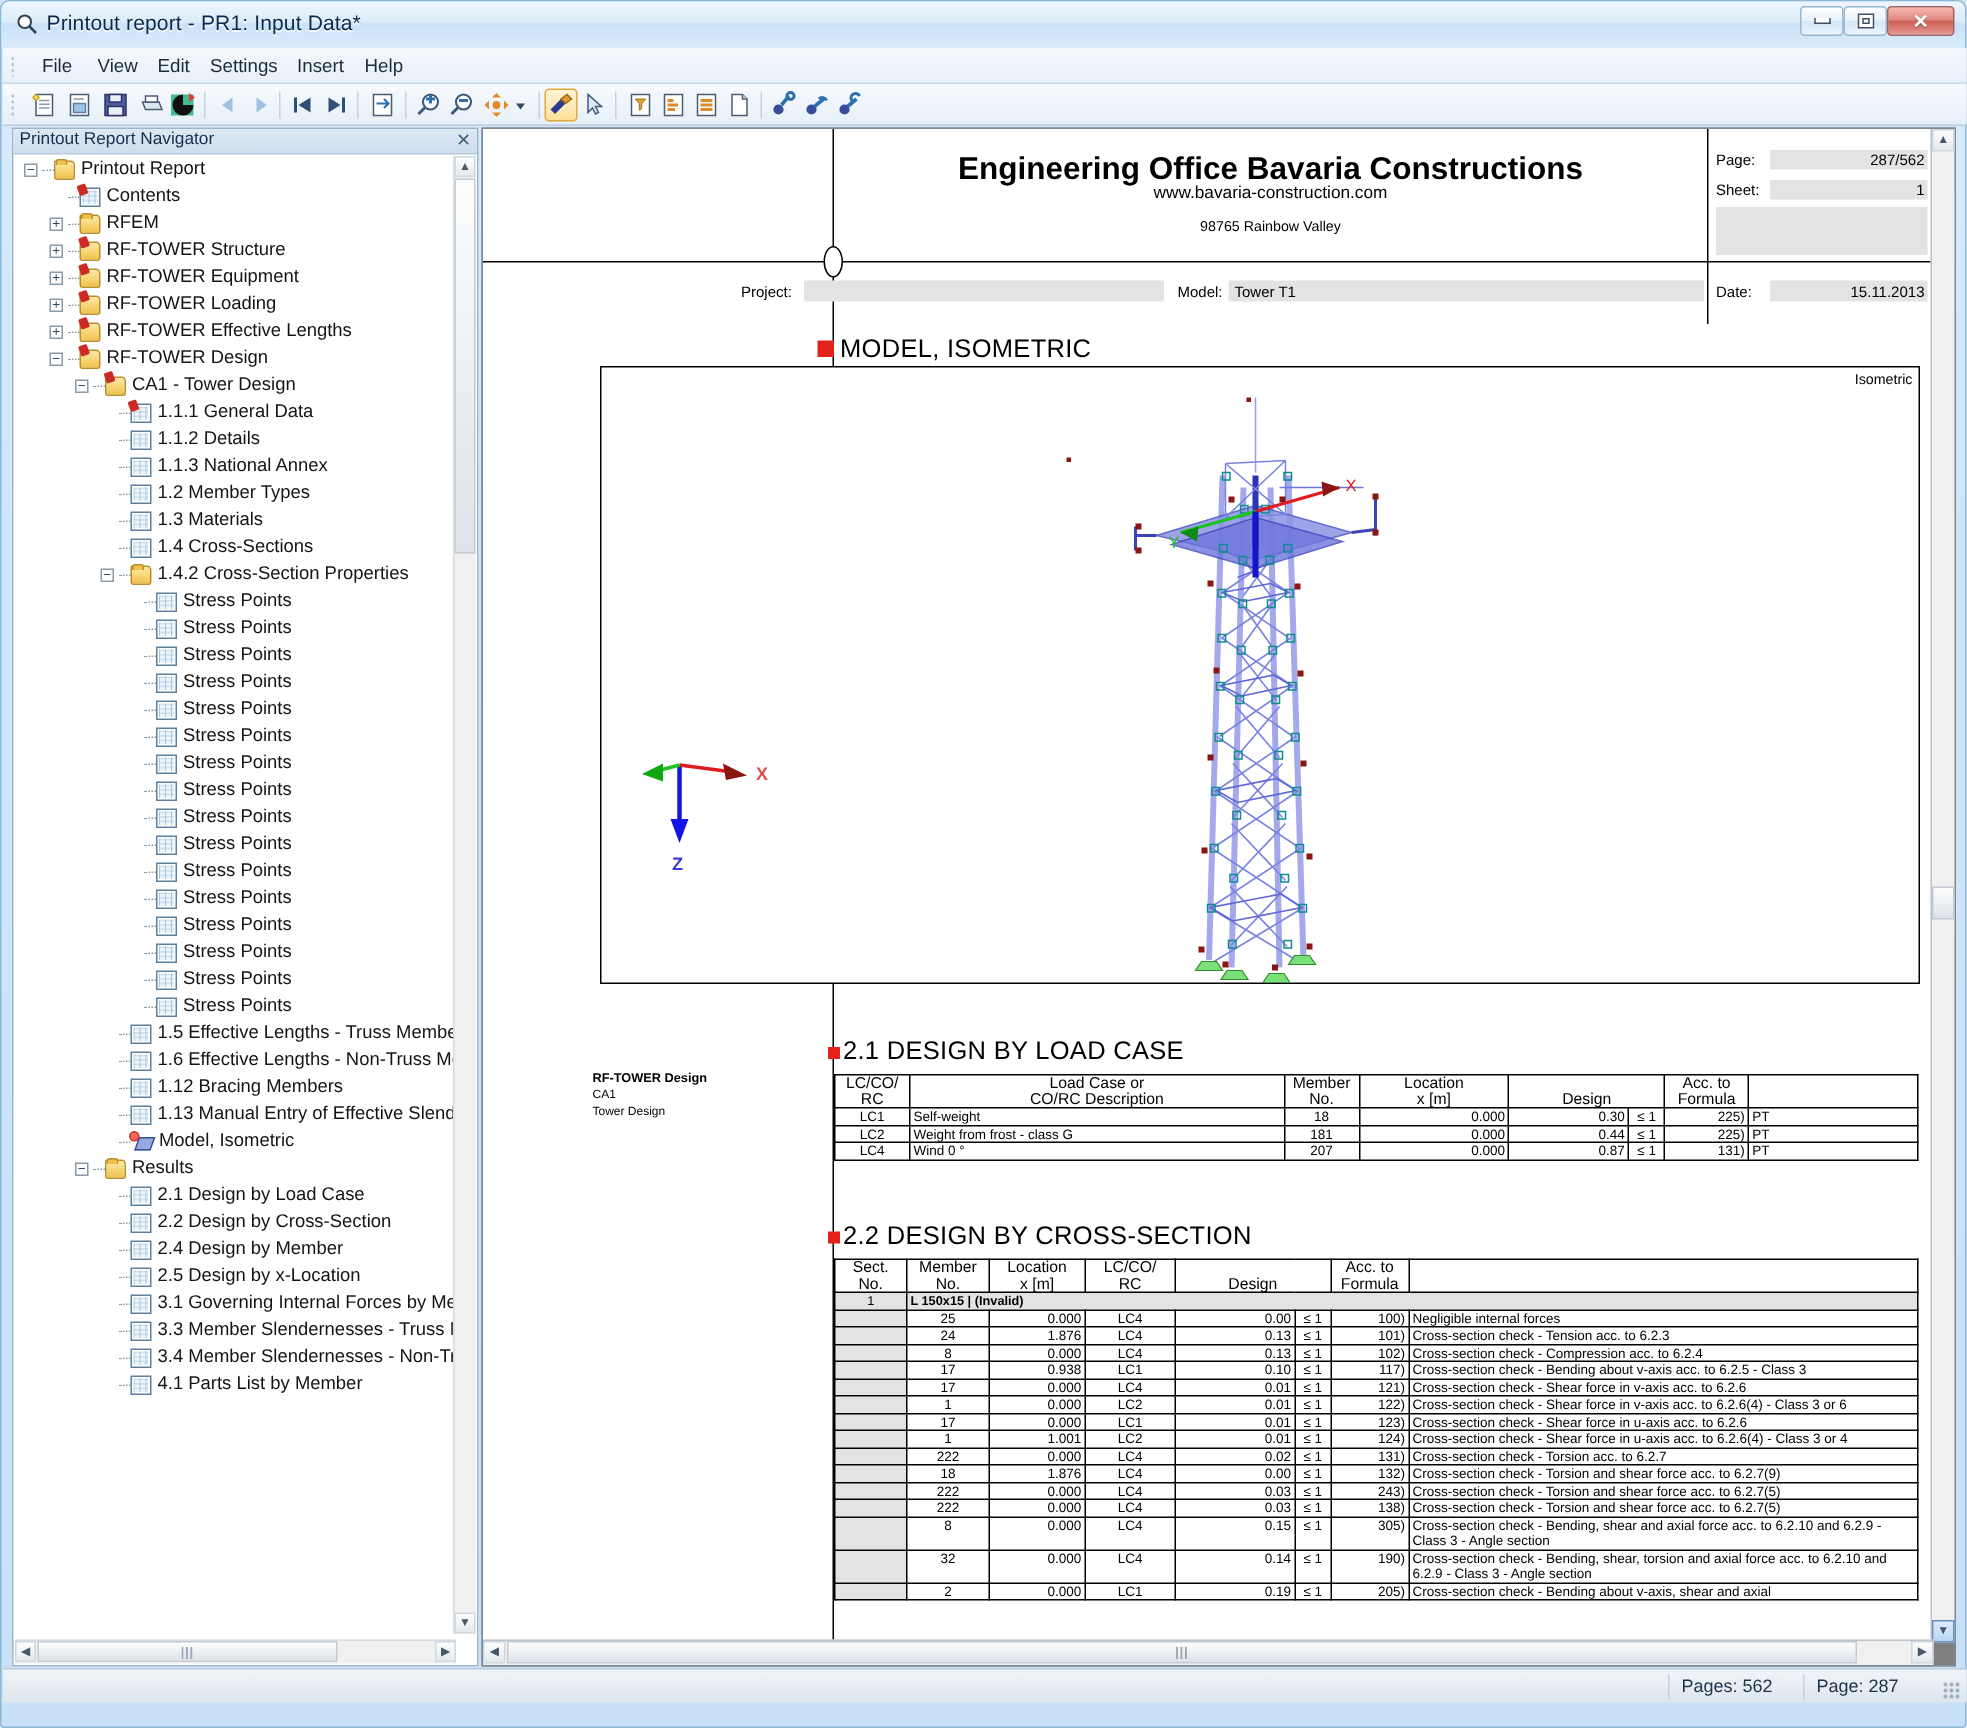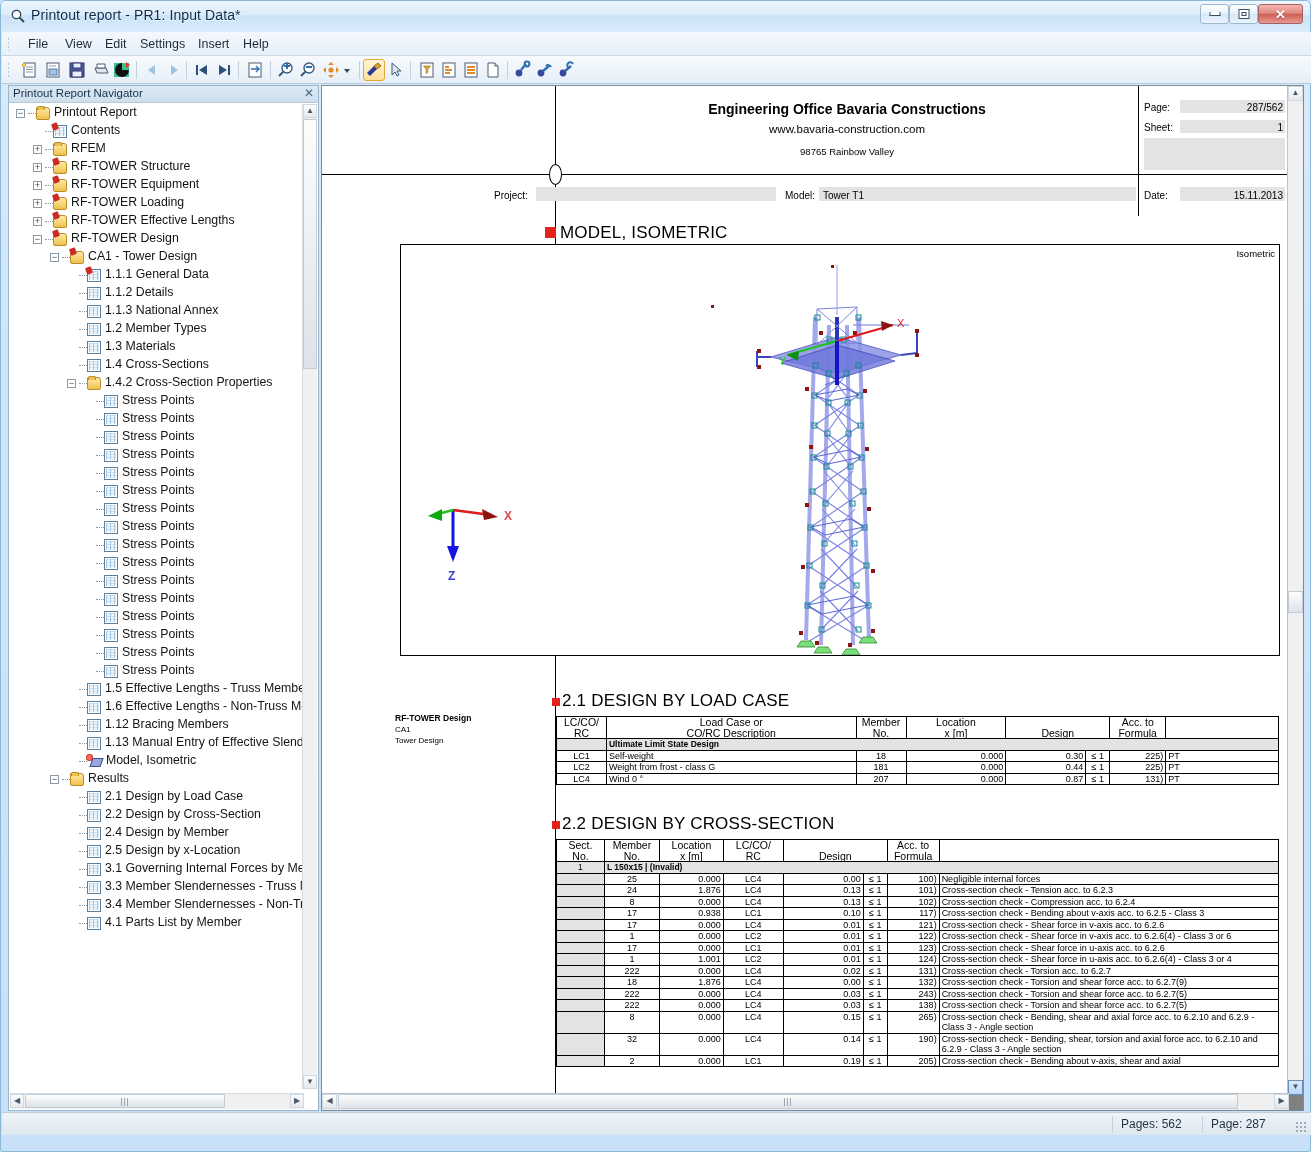--- a/index.html
+++ b/index.html
@@ -153,21 +153,21 @@
       background:#f0f0f0; border-top:1px solid #b9c3cb; }
 
   
   .pg { position:absolute; font-family:"Liberation Sans", sans-serif; color:#000; }
   #hdr-rule { position:absolute; left:0px; top:88px; width:967px; height:1px; background:#000; }
   #hdr-vline { position:absolute; left:233px; top:0px; width:1px; height:1009px; background:#000; }
   #hdr-circle { position:absolute; left:227px; top:78px; width:13px; height:21px;
       border:1px solid #000; border-radius:50%; background:#fff; }
   #hdr-vline2 { position:absolute; left:816px; top:0px; width:1px; height:130px; background:#000; }
   #co-name { position:absolute; left:290px; top:15px; width:470px; text-align:center;
-      font-size:14px; font-weight:bold; }
+      font-size:21px; font-weight:bold; }
   #co-web { position:absolute; left:290px; top:37px; width:470px; text-align:center; font-size:11.5px; }
   #co-addr { position:absolute; left:290px; top:60px; width:470px; text-align:center; font-size:9.5px; }
   .fld-lbl { position:absolute; font-size:10px; }
   .fld-box { position:absolute; background:#e3e3e3; }
   .fld-val { position:absolute; font-size:10px; }
 
   .sec-title { position:absolute; font-size:17px; font-weight:normal; letter-spacing:.2px; }
   .sec-bullet { position:absolute; width:11px; height:11px; background:#e3231b; }
 
   .iso-frame { position:absolute; border:1px solid #000; background:#fff; }
@@ -668,24 +668,20 @@
             <th>
               <span>Location</span><br><span>x [m]</span></th>
             <th colspan="2" style="vertical-align:bottom">
               <span>Design</span></th>
             <th>
               <span>Acc. to</span><br><span>Formula</span></th>
             <th></th>
           </tr>
         </thead>
         <tbody id="tbody21">
-            <tr class="grp">
-              <td></td>
-              <td colspan="7">Ultimate Limit State Design</td>
-            </tr>
             <tr>
               <td class="ctr">LC1</td>
               <td>Self-weight</td>
               <td class="ctr">18</td>
               <td class="num">0.000</td>
               <td class="num">0.30</td>
               <td class="ctr">≤ 1</td>
               <td class="num">225)</td>
               <td>PT</td>
             </tr>
@@ -868,21 +864,21 @@
               <td class="num">138)</td>
               <td>Cross-section check - Torsion and shear force acc. to 6.2.7(5)</td>
             </tr>
             <tr>
               <td class="cs-shade"></td>
               <td class="ctr">8</td>
               <td class="num">0.000</td>
               <td class="ctr">LC4</td>
               <td class="num">0.15</td>
               <td class="ctr">≤ 1</td>
-              <td class="num">265)</td>
+              <td class="num">305)</td>
               <td>Cross-section check - Bending, shear and axial force acc. to 6.2.10 and 6.2.9 - Class 3 - Angle section</td>
             </tr>
             <tr>
               <td class="cs-shade"></td>
               <td class="ctr">32</td>
               <td class="num">0.000</td>
               <td class="ctr">LC4</td>
               <td class="num">0.14</td>
               <td class="ctr">≤ 1</td>
               <td class="num">190)</td>

